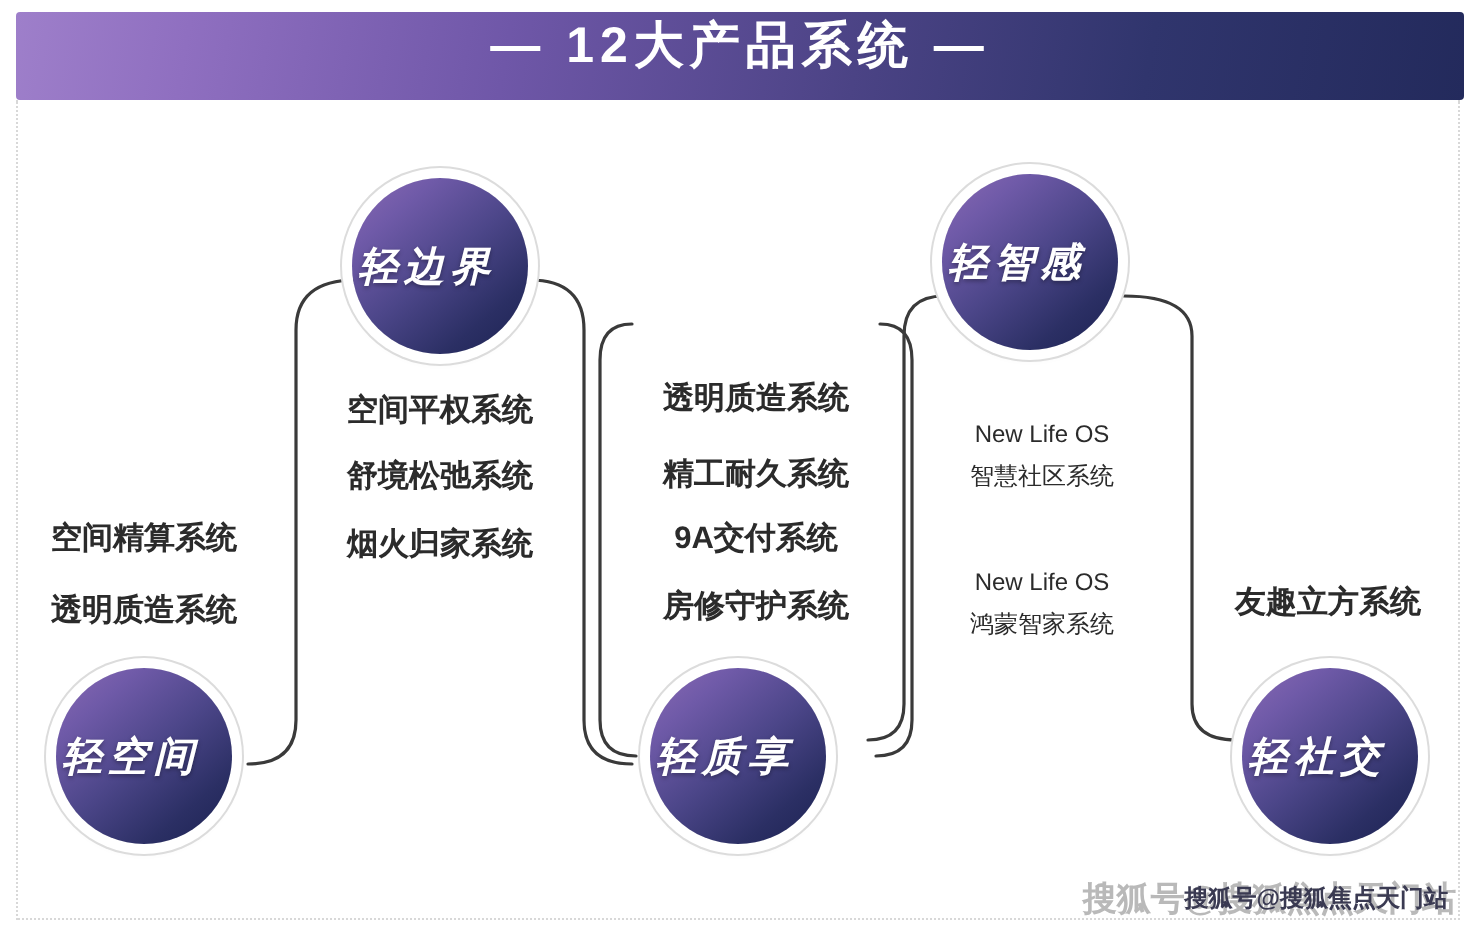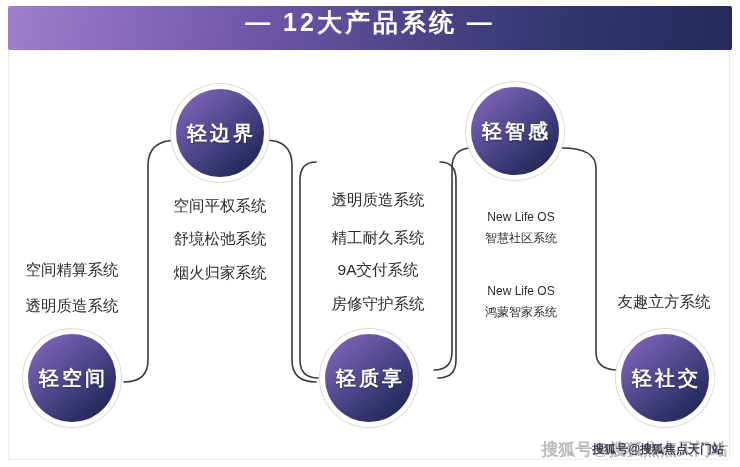--- a/index.html
+++ b/index.html
@@ -73,38 +73,38 @@
     border-radius: 50%;
     background: linear-gradient(140deg,
         #8a6ab4 0%,
         #6f5aa8 22%,
         #4c4689 50%,
         #2b2f64 78%,
         #1c2252 100%);
     box-shadow: 0 0 0 5px #ffffff, 0 0 0 6px #dcdcdc, 0 2px 6px rgba(0,0,0,0.18);
     display: flex;
     align-items: center;
-    justify-content: center;
+    font-style: italic;
   }
   .node-label {
     color: #ffffff;
     font-size: 20px;
     font-weight: bold;
     letter-spacing: 3px;
     text-shadow: 0 1px 2px rgba(0,0,0,0.35);
     white-space: nowrap;
     padding-left: 3px;
   }
 
   
   .leaf {
     position: absolute;
     color: #2b2b2b;
     font-size: 15.5px;
-    font-weight: normal;
+    font-weight: bold;
     white-space: nowrap;
     text-align: center;
     transform: translateX(-50%);
     line-height: 20px;
   }
   .leaf.two-line {
     font-weight: normal;
     font-size: 12px;
     line-height: 21px;
   }

